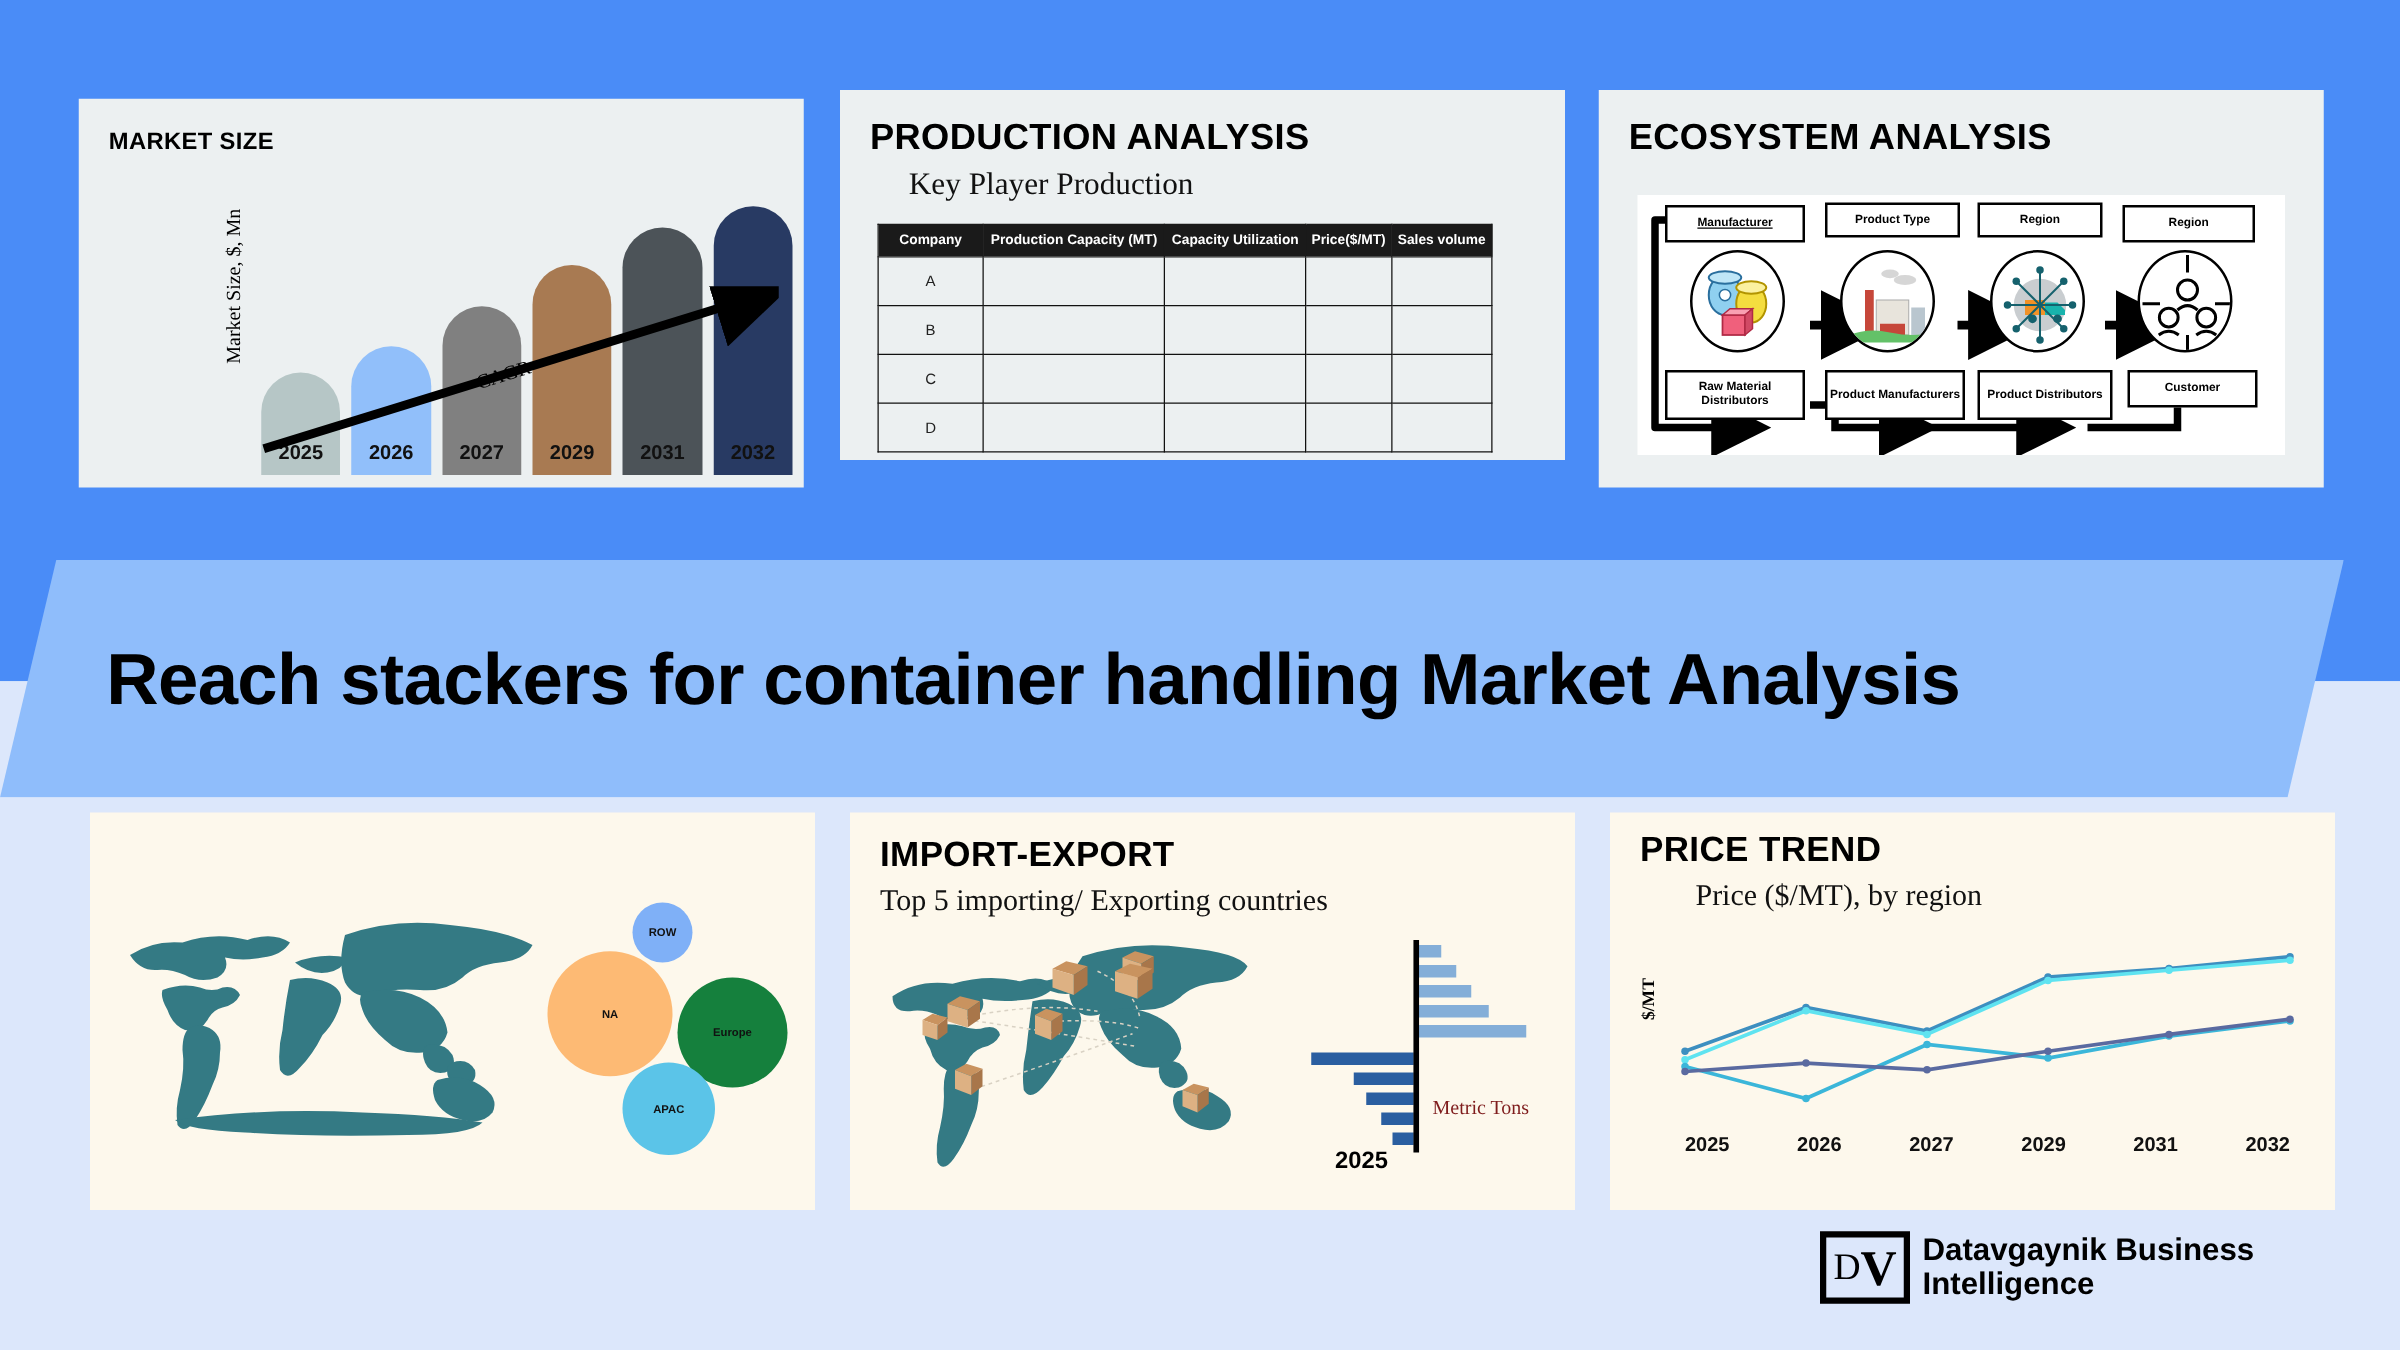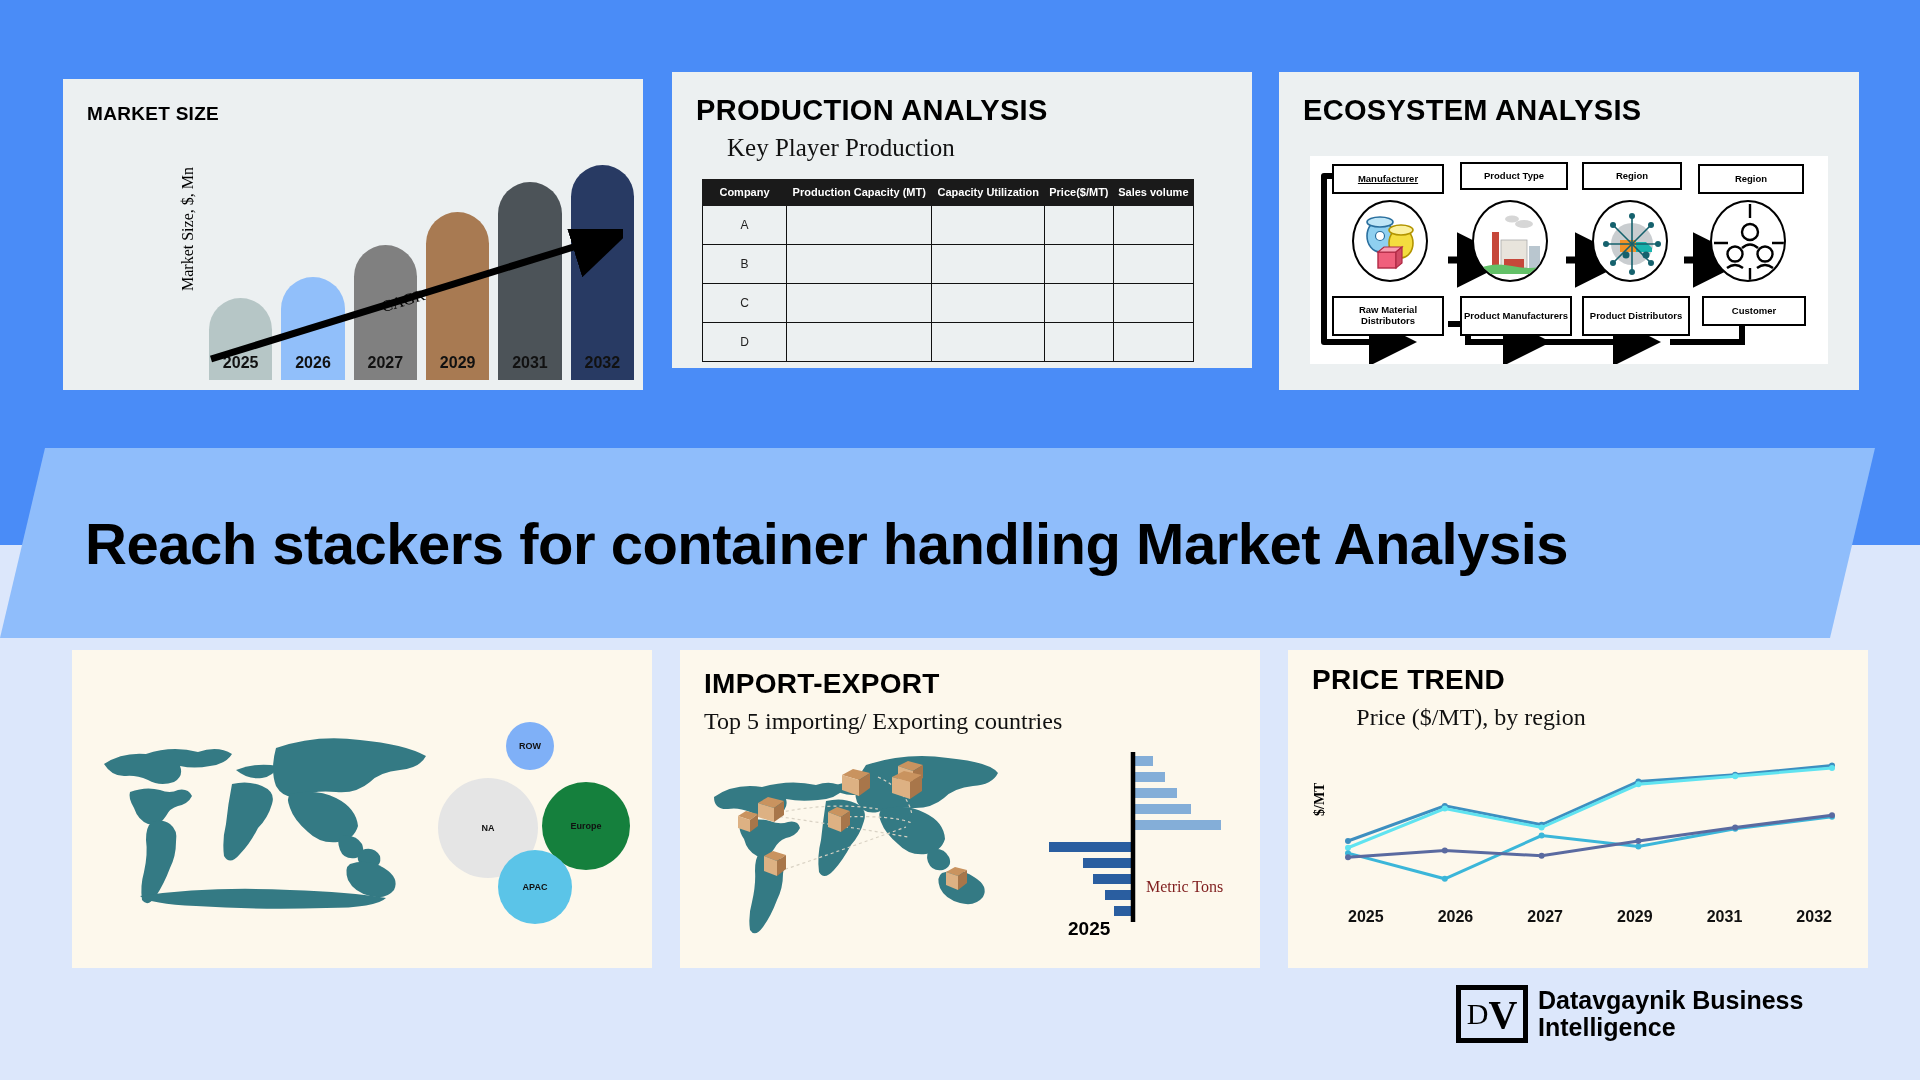--- a/index.html
+++ b/index.html
@@ -359,21 +359,21 @@
       <path d="M142,66 q16,-4 30,2 q14,6 10,18 q-4,14 -14,24 q-8,16 -18,26 q-10,12 -16,2 q-2,-16 2,-32 q2,-20 6,-40z"></path>
       <path d="M186,30 q40,-14 84,-8 q44,4 66,16 q-6,12 -26,14 q-20,2 -30,12 q-14,12 -34,10 q-22,-2 -36,4 q-16,4 -24,-10 q-6,-16 0,-38z"></path>
       <path d="M200,76 q26,-6 46,4 q20,10 22,28 q-4,14 -20,16 q-18,2 -30,-10 q-14,-12 -18,-24 q-4,-10 0,-14z"></path>
       <path d="M252,118 q14,-2 20,8 q4,10 -6,14 q-12,2 -16,-8 q-4,-10 2,-14z"></path>
       <path d="M272,132 q12,-4 18,6 q2,10 -8,12 q-12,0 -14,-8 q-2,-8 4,-10z"></path>
       <path d="M260,146 q18,-6 34,4 q16,10 10,22 q-8,10 -24,6 q-16,-4 -22,-16 q-4,-12 2,-16z"></path>
       <path d="M50,178 q70,-10 150,-6 q60,2 96,8 q-10,10 -60,10 q-70,2 -130,-2 q-46,-2 -56,-10z"></path>
     </g>
   </svg>
   <div id="reg-bubbles" style="position:absolute;left:366px;top:72px;width:198px;height:200px;">
-      <div class="bubble" style="width: 100px; height: 100px; left: 0px; top: 56px; background: #e5e5e5;">NA</div>
+      <div class="bubble" style="width: 100px; height: 100px; left: 0px; top: 39px; background: #fdba74;">NA</div>
       <div class="bubble" style="width: 88px; height: 88px; left: 104px; top: 60px; background: #15803d;">Europe</div>
       <div class="bubble" style="width: 74px; height: 74px; left: 60px; top: 128px; background: rgb(91, 196, 232);">APAC</div>
       <div class="bubble" style="width: 48px; height: 48px; left: 68px; top: 0px; background: rgb(127, 176, 247);">ROW</div>
     </div>
 </div>
 
 <div class="panel cream" id="importexport">
   <div class="panel-title">IMPORT-EXPORT</div>
   <div class="panel-sub">Top 5 importing/ Exporting countries</div>
   <svg class="ie-map" viewBox="0 0 300 185">

